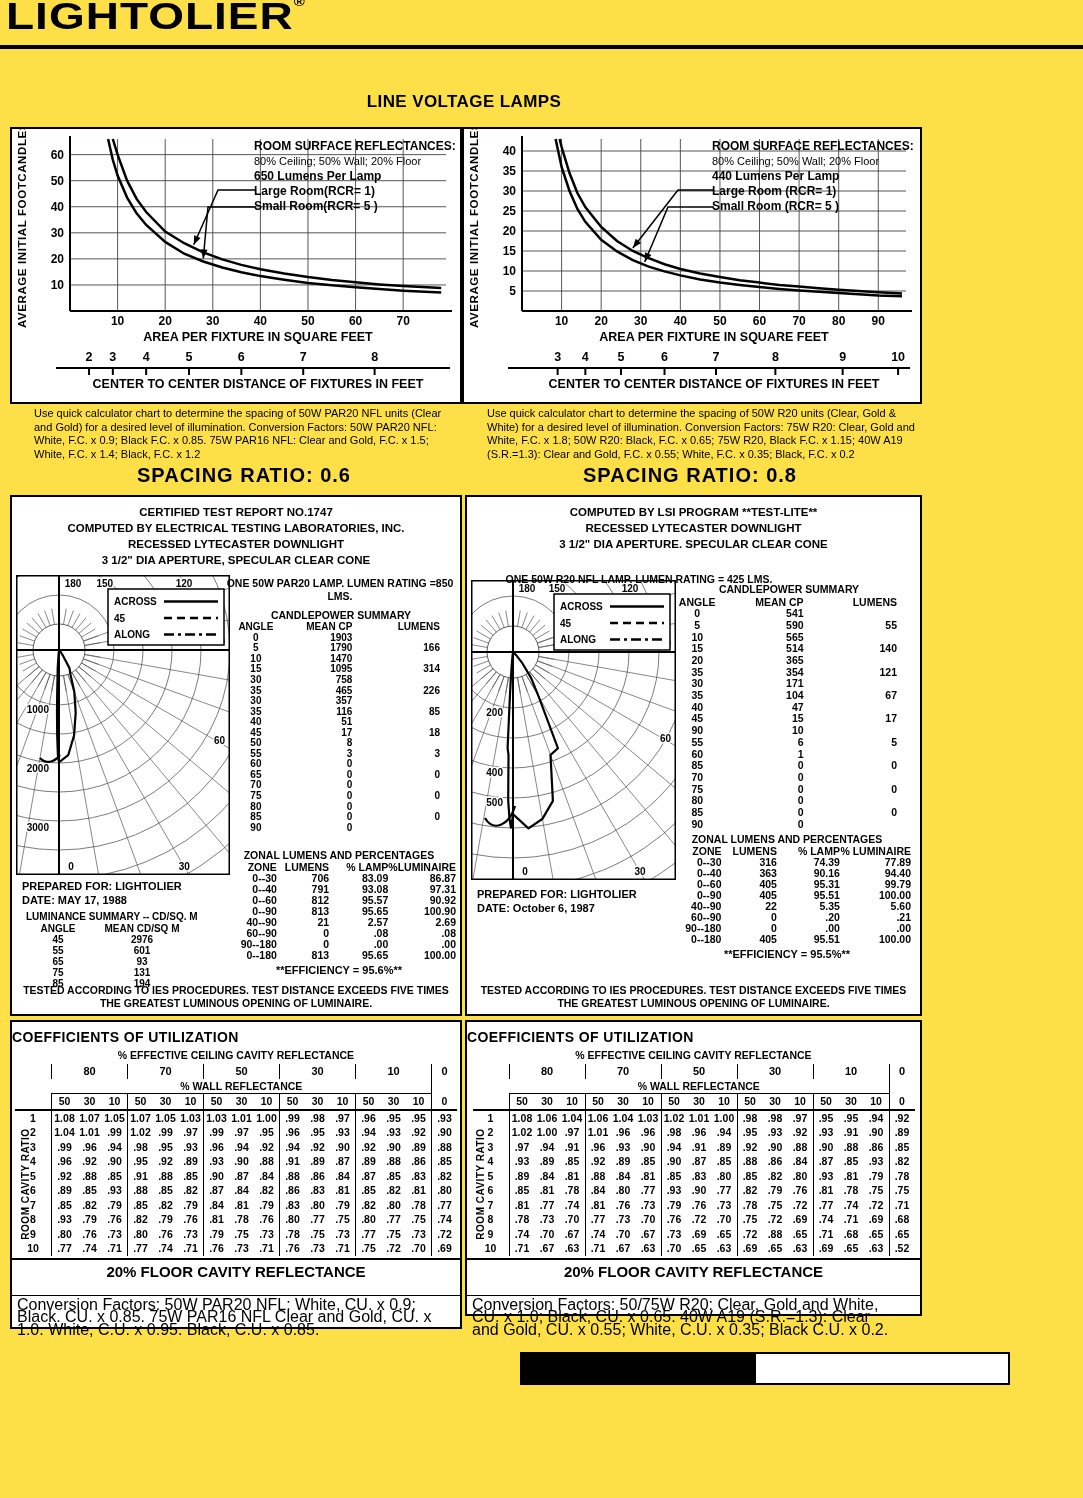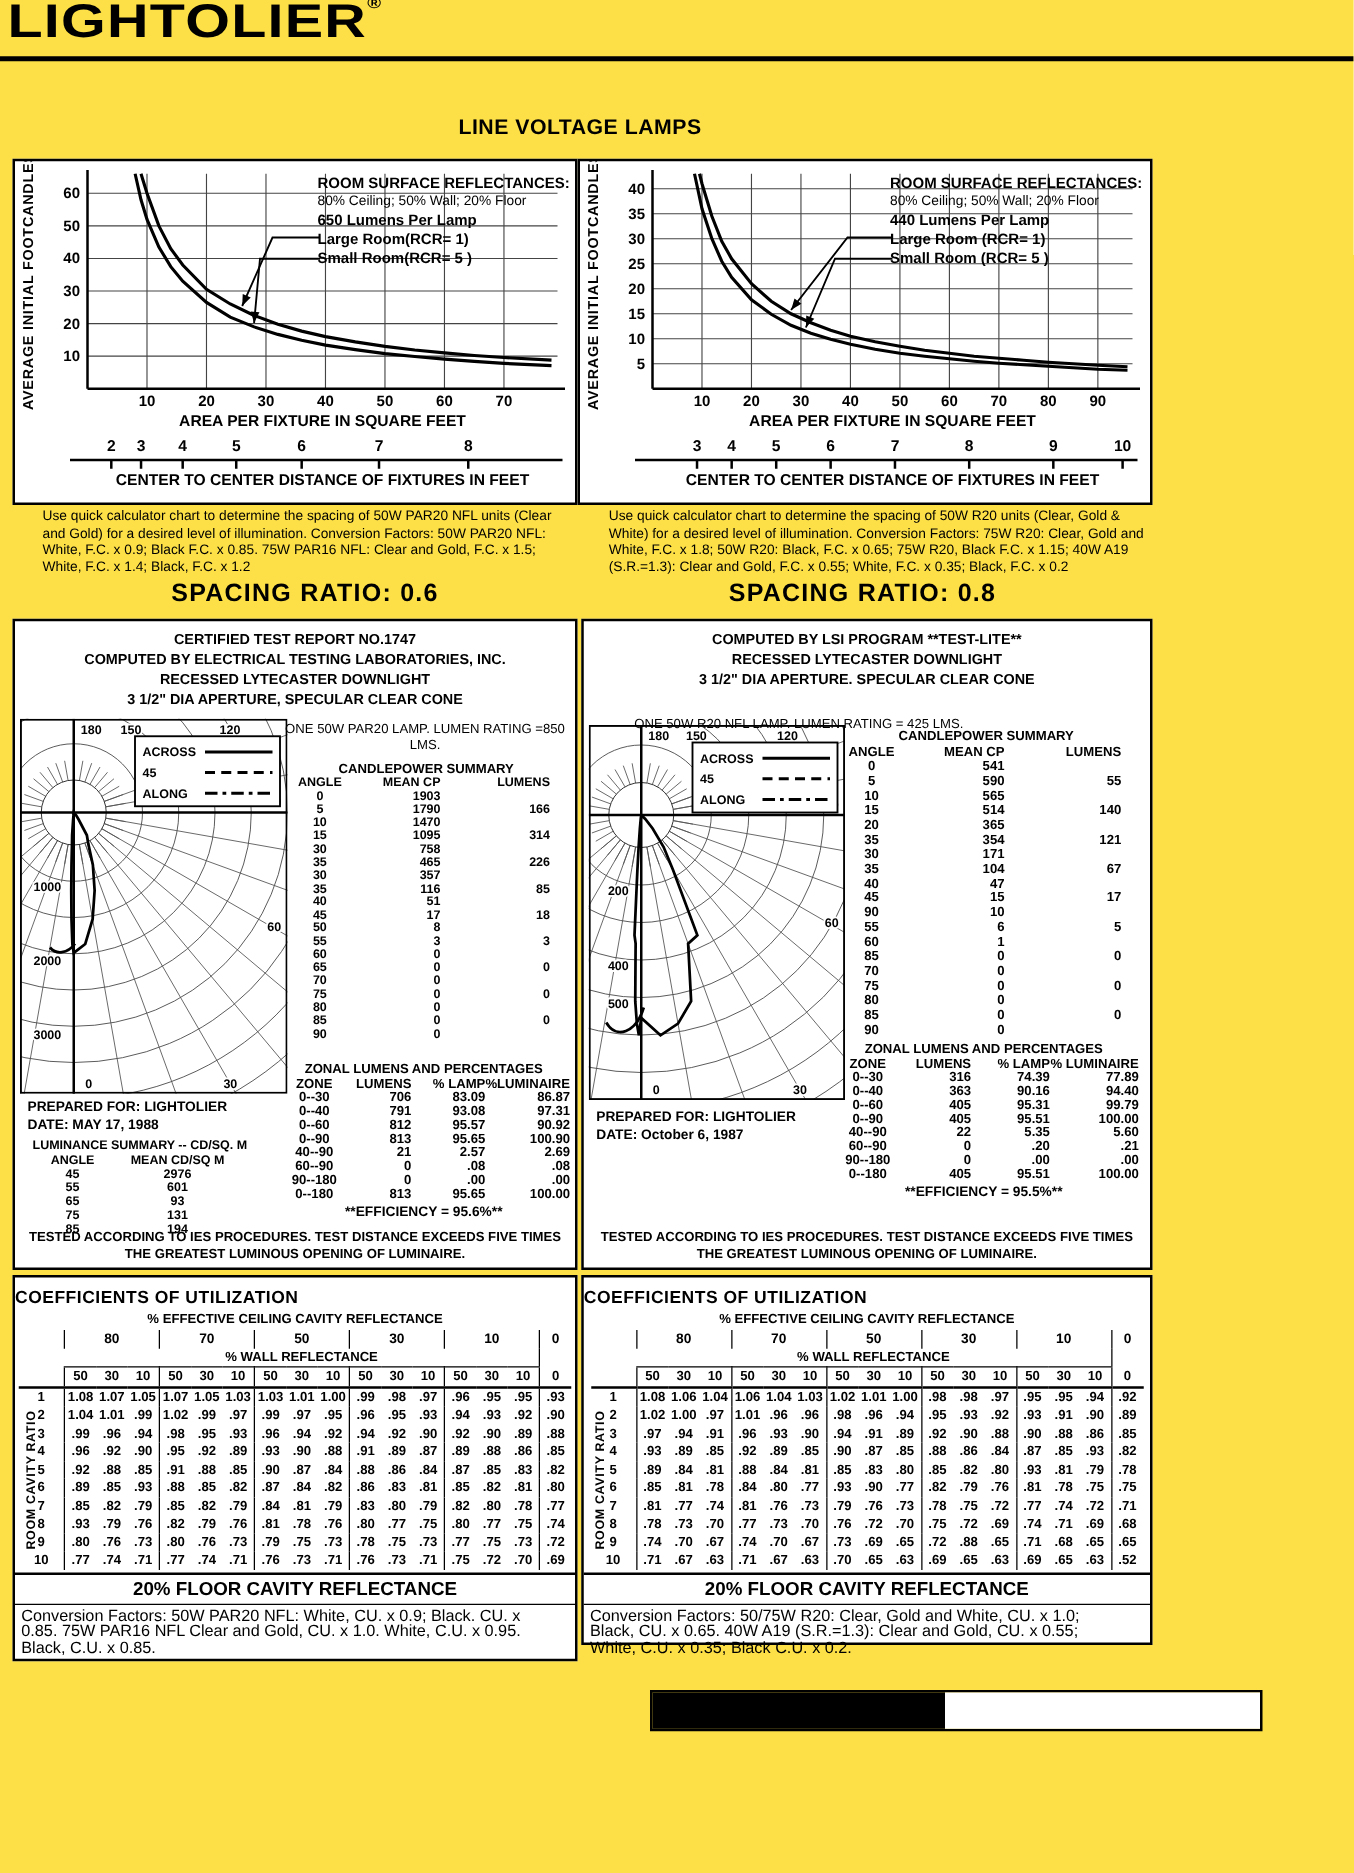--- a/index.html
+++ b/index.html
@@ -21,21 +21,21 @@
   .leg-lumens{font-size:12px;font-weight:bold}
   .leg-room{font-size:12px;font-weight:bold}
   .note{position:absolute;top:407px;font-size:11px;line-height:13.5px}
   #noteL{left:34px;width:426px} #noteR{left:487px;width:434px}
   .sr{position:absolute;top:464px;text-align:center;font-size:20px;font-weight:bold;letter-spacing:1px}
   #srL{left:20px;width:448px} #srR{left:462px;width:456px}
   .report{position:absolute;top:495px;height:517px;border:2px solid #000;background:#fff}
   #repL{left:10px;width:448px} #repR{left:465px;width:453px}
   .rep-head{position:absolute;top:7px;left:0;right:0;text-align:center;
         font-size:11.5px;font-weight:bold;line-height:16px}
-  .lamp{position:absolute;text-align:center;font-size:10.5px;font-weight:normal;line-height:13px}
+  .lamp{position:absolute;text-align:center;font-size:10.5px;font-weight:bold;line-height:13px}
   #repL .lamp{left:212px;top:80px;width:232px}
   #repR .lamp{left:0px;top:76px;width:344px}
   .polar{position:absolute;left:4px}
   #repL .polar{top:78px} #repR .polar{top:83px}
   .blocktitle{text-align:center;font-size:10.5px;font-weight:bold;margin-bottom:1px}
   .cpb{position:absolute} 
   #repL .cpb{left:214px;top:112px;width:230px}
   #repR .cpb{left:198px;top:86px;width:248px}
   .znb{position:absolute}
   #repL .znb{left:208px;top:352px;width:238px}
@@ -50,21 +50,21 @@
   table{border-collapse:collapse}
   td{padding:0;line-height:1}
   .cp table{width:100%;font-weight:bold}
   .cp td:nth-child(1){width:26%;text-align:center}
   .cp td:nth-child(2){width:42%;text-align:right;padding-right:30px}
   .cp td:nth-child(3){width:32%;text-align:right;padding-right:16px}
   .cpL table{font-size:10px} .cpL td{height:10.55px}
   .cpR table{font-size:10.5px} .cpR td{height:11.7px}
   .zn table{width:100%;font-size:10.5px;font-weight:bold}
   .zn td{height:11px}
-  .zn td:nth-child(1){width:24%;text-align:center;padding-left:6px}
+  .zn td:nth-child(1){width:24%;text-align:right;padding-left:6px}
   .zn td:nth-child(2){width:22%;text-align:right}
   .zn td:nth-child(3){width:25%;text-align:right}
   .zn td:nth-child(4){width:29%;text-align:right;padding-right:2px}
   .lm table{font-size:10px;font-weight:bold}
   .lm td{height:11px}
   .lm td:nth-child(1){width:64px;text-align:center}
   .lm td:nth-child(2){width:104px;text-align:center}
   
   .cou{position:absolute;top:1020px;border:2px solid #000;background:#fff}
   #couL{left:10px;width:448px;height:305px}
@@ -76,21 +76,21 @@
   .coutab .blank{min-width:32px}
   .coutab .gl{border-left:1.5px solid #000}
   .coutab .wl{border-bottom:1.5px solid #000}
   .coutab .hr3 td{border-bottom:2px solid #000}
   .coutab .cg{font-size:11px}
   .coutab .rn{min-width:30px}
   .rcrlab{position:absolute;left:8px;top:238px;transform:rotate(-90deg);transform-origin:0 0;
         width:152px;text-align:center;font-size:10px;font-weight:bold;letter-spacing:.5px;white-space:nowrap}
   .cou-floor{text-align:center;font-size:15px;font-weight:bold;border-top:2px solid #000;
         padding-top:3px;margin-top:2px}
-  .cou-note{font-size:13px;line-height:12.5px;border-top:1.5px solid #000;margin-top:3px;padding:3px 20px 0 5px}
+  .cou-note{font-size:16px;line-height:12.5px;border-top:1.5px solid #000;margin-top:15px;padding:3px 20px 0 5px}
   .bar{position:absolute;left:520px;top:1352px;width:486px;height:29px;border:2px solid #000;display:flex}
   .bar-black{width:234px;background:#000}
   .bar-white{flex:1;background:#fff}
   .philips{position:absolute;right:4px;top:1500px;font-size:34px;font-weight:900;letter-spacing:.5px}
   
   svg text{font-family:"Liberation Sans",sans-serif;fill:#000}
   .g{stroke:#555;stroke-width:.7}
   .g2{stroke:#444;stroke-width:.9}
   .gg{stroke:#444;stroke-width:.7;fill:none}
   .ax{stroke:#000;stroke-width:2}

